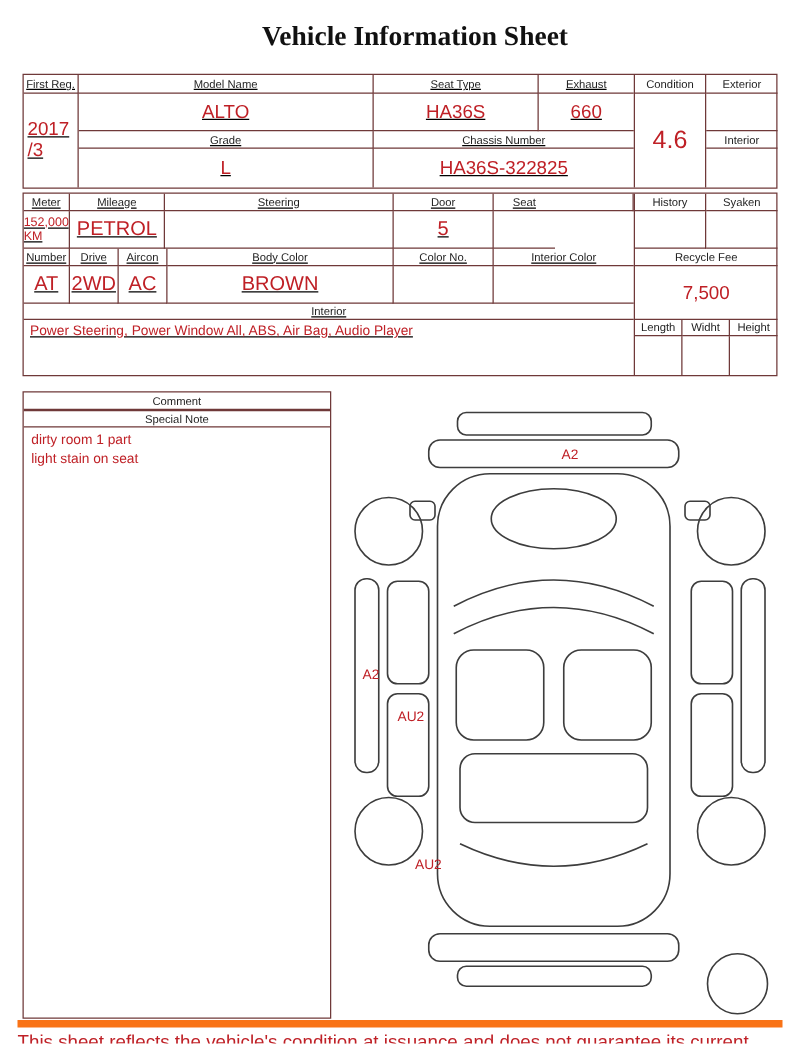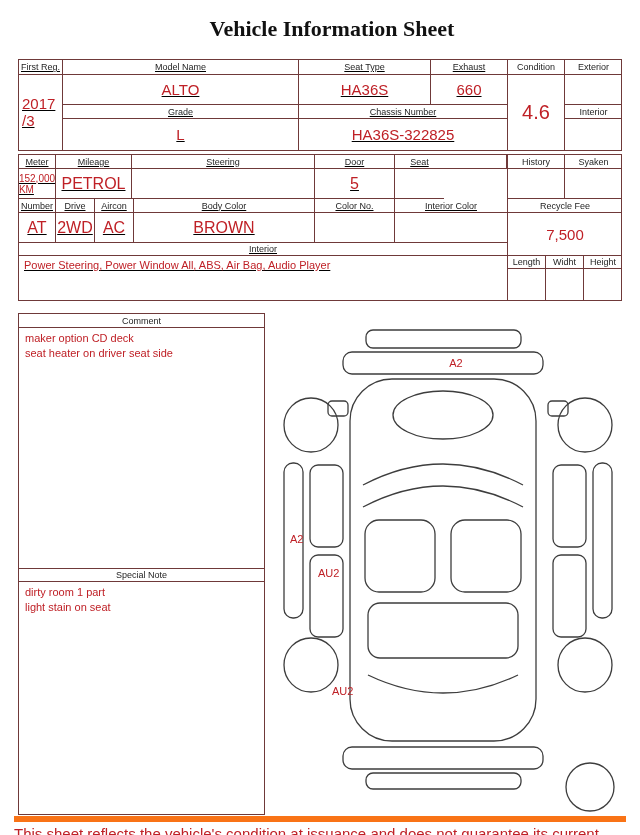--- a/index.html
+++ b/index.html
@@ -142,24 +142,20 @@
         <div class="c h nr">Height</div>
         <div class="c nb"></div>
         <div class="c nb"></div>
         <div class="c nr nb"></div>
       </div>
     </div>
   </div>
 
   <div class="cbox">
     <div class="cbar">Comment</div>
-    <div class="ccontent">
-      <div class="note">maker option CD deck</div>
-      <div class="note">seat heater on driver seat  side</div>
-    </div>
     <div class="cbar mid">Special Note</div>
     <div class="ccontent2">
       <div class="note">dirty room 1 part</div>
       <div class="note">light stain on seat</div>
     </div>
   </div>
 
   <svg class="diagram" width="362" height="498" viewBox="0 0 362 498" xmlns="http://www.w3.org/2000/svg">
     <g stroke="#3d3d3d" stroke-width="1.3" fill="none">
 

